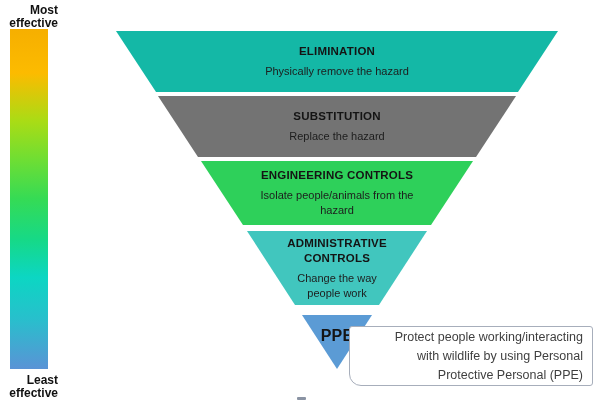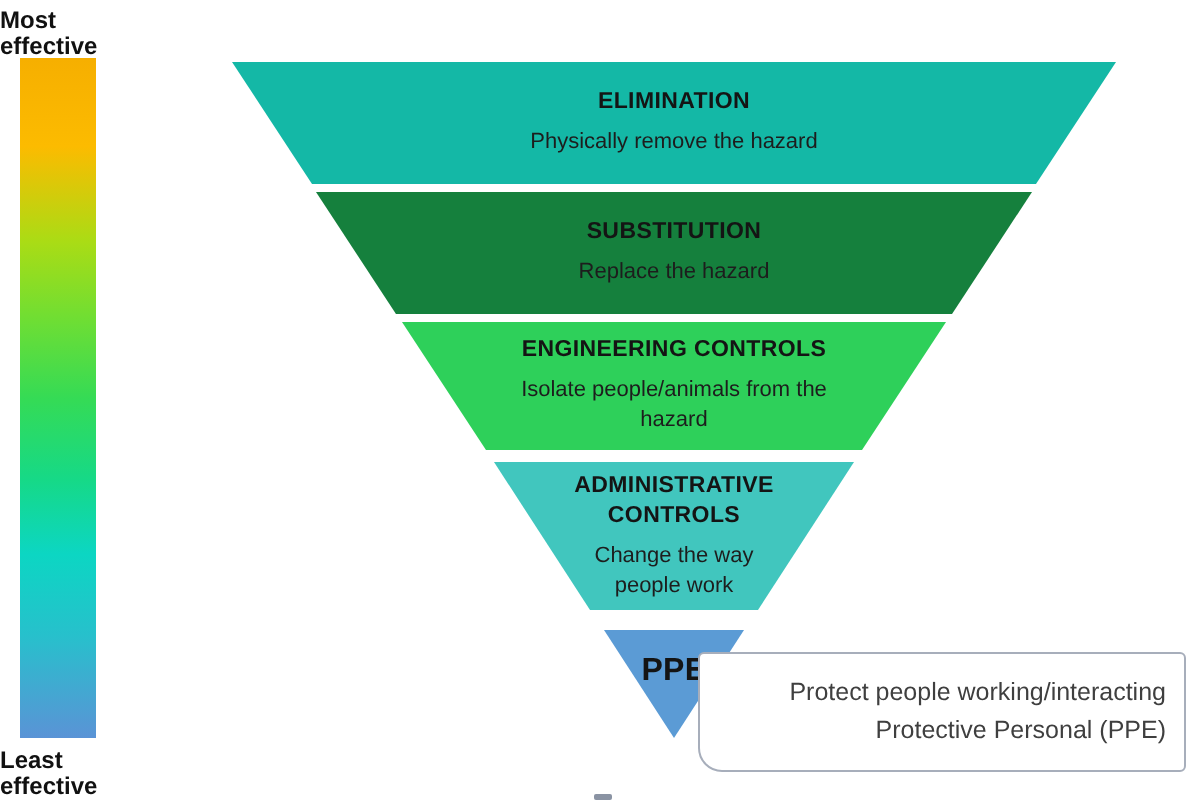--- a/index.html
+++ b/index.html
@@ -3,21 +3,21 @@
 <meta charset="utf-8">
 <style>
   html,body { margin:0; padding:0; background:#fff; }
   .stage {
     position:relative; width:600px; height:401px; background:#ffffff;
     overflow:hidden; font-family:"Liberation Sans", sans-serif;
   }
 
   
   .scale-label {
-    position:absolute; left:0; width:58px; text-align:left;
+    position:absolute; left:0; width:58px; text-align:right;
     font-weight:700; font-size:12px; line-height:13px; color:#111;
   }
   .scale-label.most  { top:4px; }
   .scale-label.least { top:374px; }
   .gradient-bar {
     position:absolute; left:10px; top:29px; width:38px; height:340px;
     background:#ccc; 
   }
 
   
@@ -66,21 +66,21 @@
 
   <div class="gradient-bar" style="background: linear-gradient(rgb(246, 175, 0) 0%, rgb(252, 187, 0) 13%, rgb(170, 220, 21) 27%, rgb(113, 222, 50) 38%, rgb(53, 219, 85) 50%, rgb(22, 217, 135) 62%, rgb(12, 214, 195) 73%, rgb(39, 192, 204) 85%, rgb(90, 147, 214) 100%);"></div>
 
   <div class="scale-label least">Least effective</div>
 
   <div class="band lvl1" style="background-color: #14b8a6;">
     <div class="band-title">ELIMINATION</div>
     <div class="band-sub">Physically remove the hazard</div>
   </div>
 
-  <div class="band lvl2" style="background-color: #15803d;">
+  <div class="band lvl2" style="background-color: #737373;">
     <div class="band-title">SUBSTITUTION</div>
     <div class="band-sub">Replace the hazard</div>
   </div>
 
   <div class="band lvl4" style="background-color: rgb(65, 198, 190);">
     <div class="band-title">
       <div>ADMINISTRATIVE</div>
       <div>CONTROLS</div>
     </div>
     <div class="band-sub">
@@ -96,18 +96,19 @@
       <div>hazard</div>
     </div>
   </div>
 
   <div class="band lvl5" style="background-color: rgb(91, 155, 213);">
     <div class="band-title">PPE</div>
   </div>
 
   <div class="callout" style="border-color: rgb(167, 174, 187);">
     <div>Protect people working/interacting</div>
+    <div>with wildlife by using Personal</div>
     <div>Protective Personal (PPE)</div>
   </div>
 
   <div class="bottom-dash"></div>
 
 </div>
 
 </body></html>

